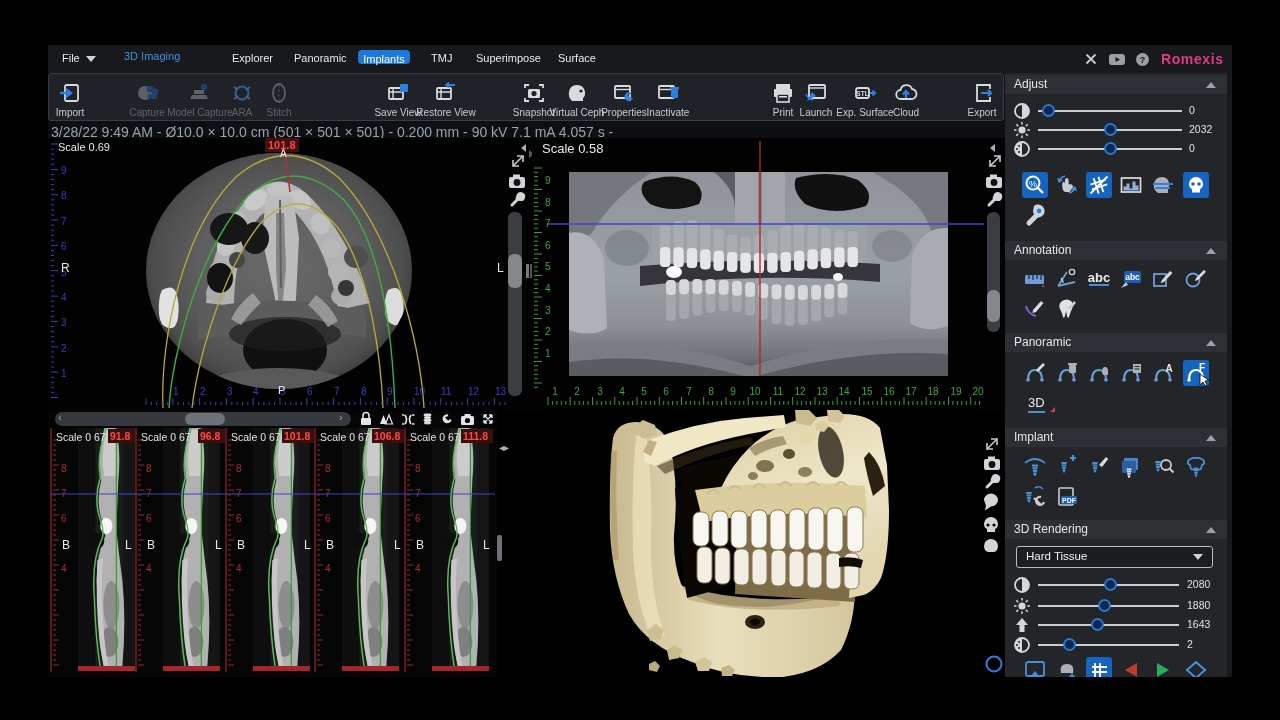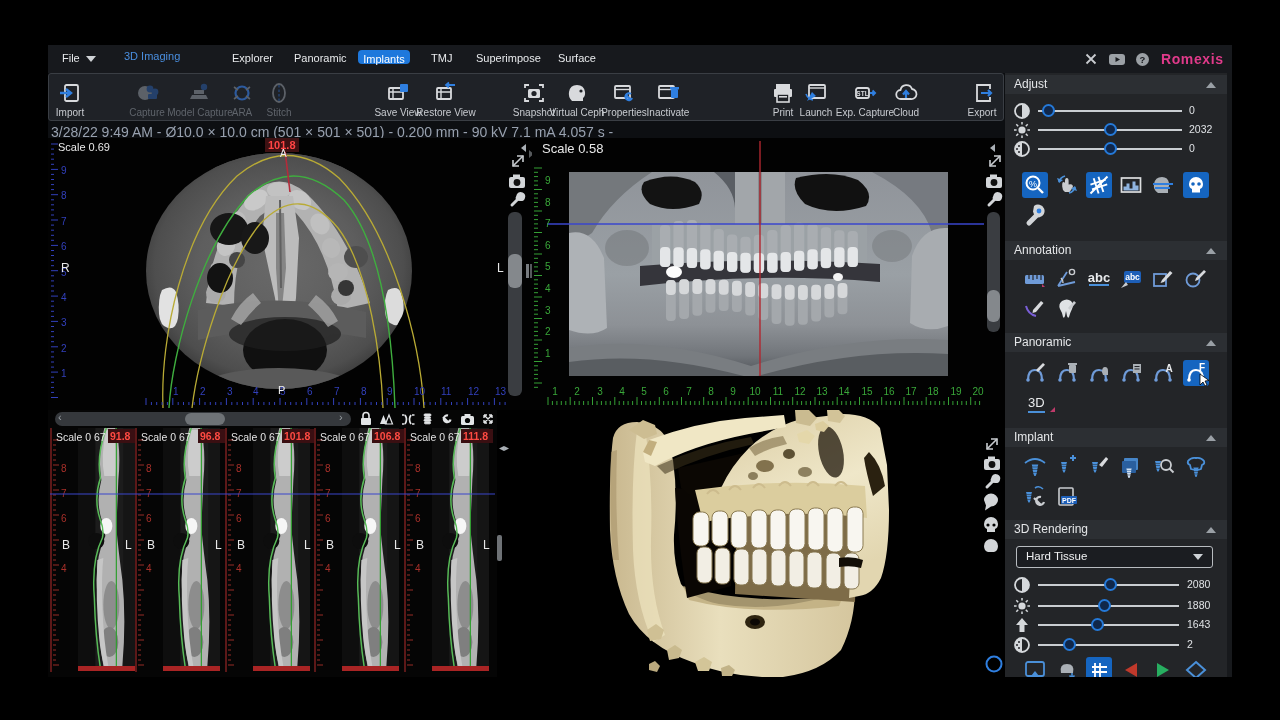--- a/index.html
+++ b/index.html
@@ -101,21 +101,21 @@
         <path d="M5,7 h16" stroke="#d8dadd" stroke-width="1.4"></path>
         <path d="M3,20 l5,-9 4,4 Z" fill="#2f7fe0"></path>
         <path d="M2,13 q2,5 7,6" stroke="#2f7fe0" stroke-width="1.6" fill="none"></path>
       </svg>
       <div class="lbl" style="left:746px;top:33px;width:42px;color:#c8cbd0">Launch</div>
       <svg class="abs" style="left:804px;top:7px" width="24" height="24" viewBox="0 0 24 24">
         <rect x="3" y="7" width="13" height="10" rx="2" fill="none" stroke="#d8dadd" stroke-width="1.8"></rect>
         <text x="9.5" y="15" font-size="6.5" font-weight="bold" fill="#d8dadd" text-anchor="middle" font-family="Liberation Sans,sans-serif">STL</text>
         <path d="M17,12 h5 M19.5,9.5 l2.5,2.5 -2.5,2.5" stroke="#2f7fe0" stroke-width="2" fill="none"></path>
       </svg>
-      <div class="lbl" style="left:784px;top:33px;width:64px;color:#c8cbd0">Exp. Capture</div>
+      <div class="lbl" style="left:784px;top:33px;width:64px;color:#c8cbd0">Exp. Surface</div>
       <svg class="abs" style="left:845px;top:7px" width="24" height="24" viewBox="0 0 24 24">
         <path d="M7,18 a4.5,4.5 0 0 1 -0.5,-9 a6,6 0 0 1 11.5,-1 a4.5,4.5 0 0 1 -1,10 Z" fill="none" stroke="#d8dadd" stroke-width="1.8"></path>
         <path d="M12,17 v-6 M9,13.5 l3,-3.5 3,3.5" stroke="#2f7fe0" stroke-width="2.2" fill="none"></path>
       </svg>
       <div class="lbl" style="left:837px;top:33px;width:40px;color:#c8cbd0">Cloud</div>
       <svg class="abs" style="left:921px;top:7px" width="24" height="24" viewBox="0 0 24 24">
         <path d="M20,8 v-4 h-13 v16 h13 v-4" fill="none" stroke="#d8dadd" stroke-width="1.8"></path>
         <path d="M11,12 h10 M18,9 l3,3 -3,3" stroke="#2f7fe0" stroke-width="2.2" fill="none"></path>
       </svg>
       <div class="lbl" style="left:912px;top:33px;width:42px;color:#c8cbd0">Export</div>

